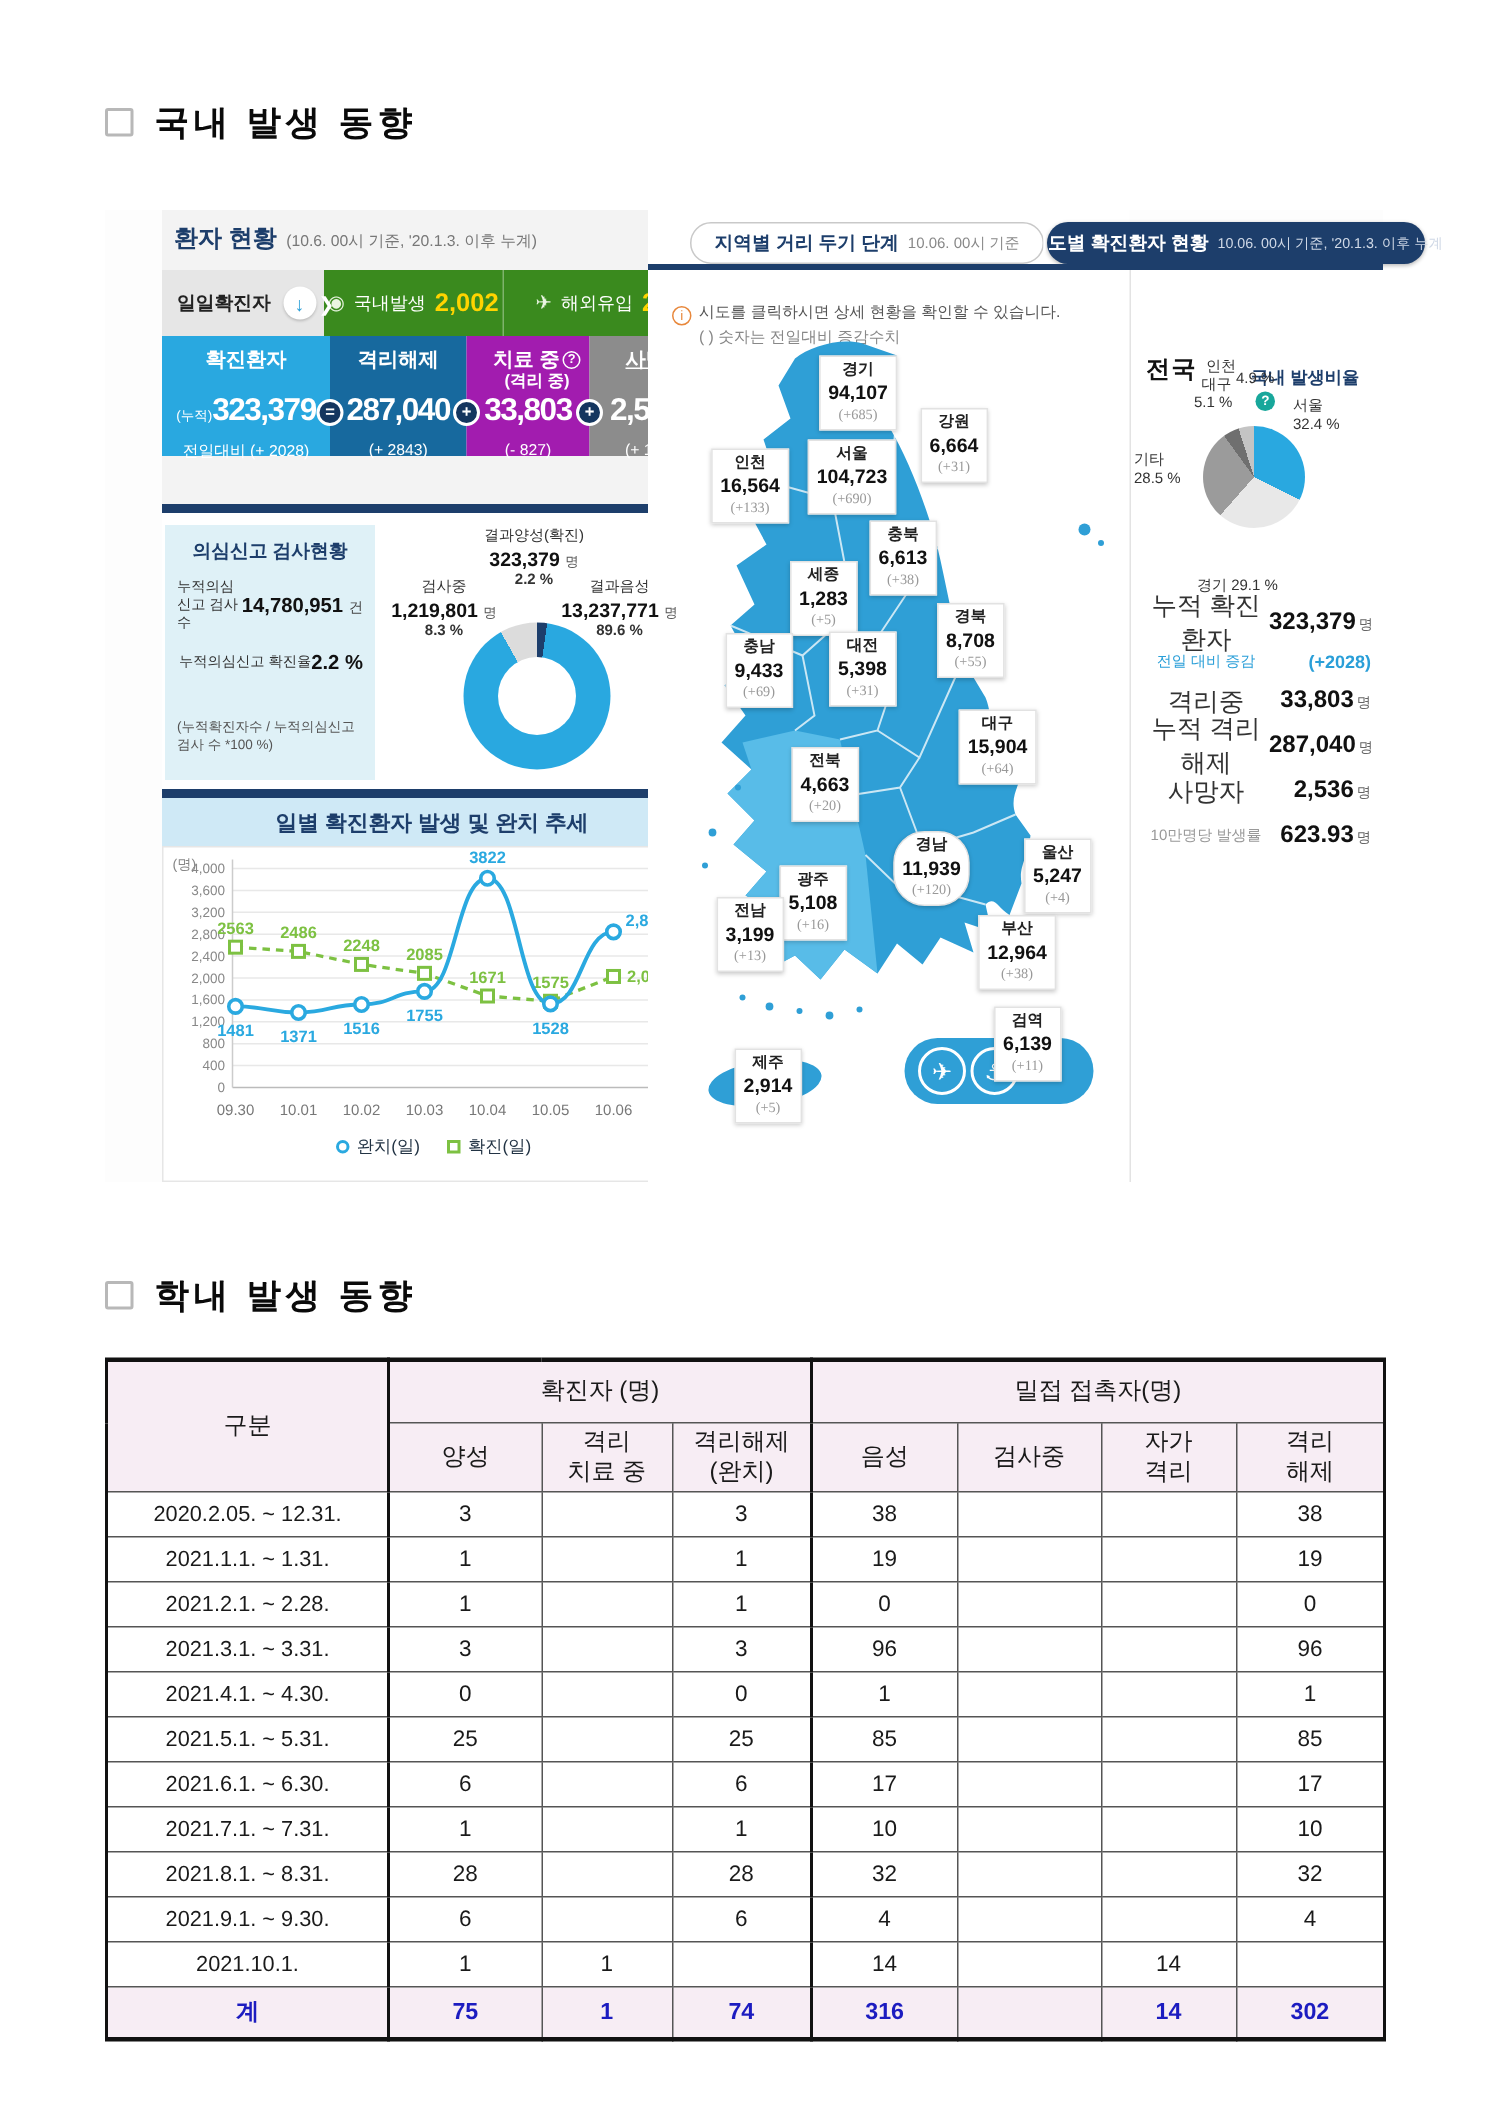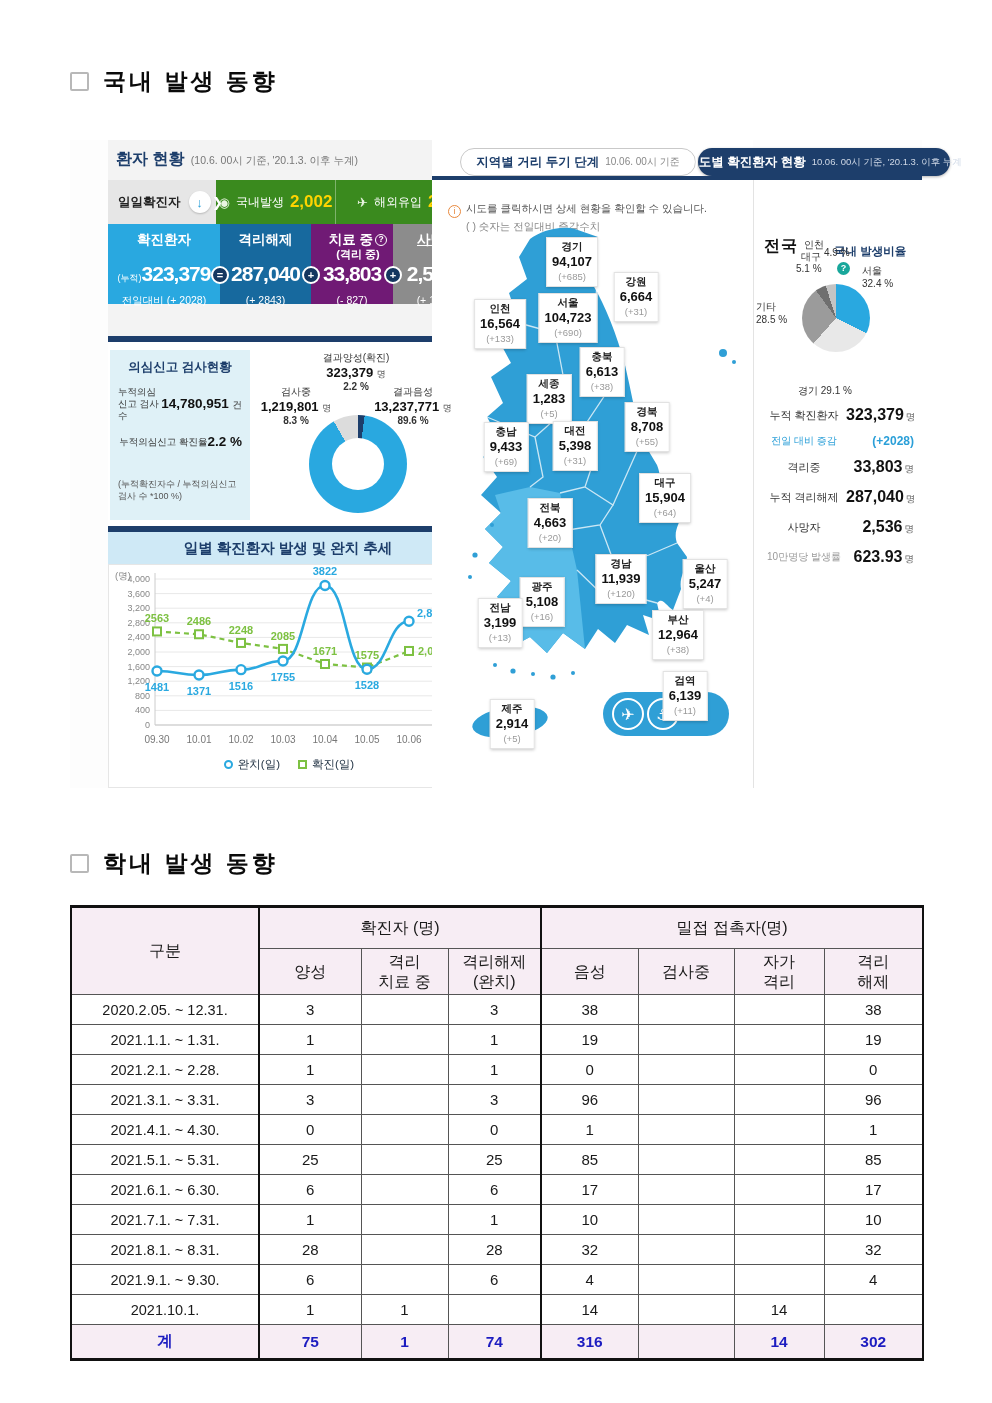--- a/index.html
+++ b/index.html
@@ -74,32 +74,32 @@
   .tab2 .b{font-size:9.5px;color:#cfd8e6;}
   .navy-line{position:absolute;left:0;top:36px;width:490px;height:4px;background:#1d3e6b;z-index:4;}
   .notice{position:absolute;left:16px;top:60px;font-size:10.5px;color:#555;line-height:1.6;}
   .i-circle{display:inline-flex;width:13px;height:13px;border:1.5px solid #e8883c;color:#e8883c;border-radius:50%;font-size:9px;align-items:center;justify-content:center;margin-right:5px;vertical-align:-2px;font-style:normal;}
   .notice .n2{margin-left:18px;color:#888;}
   .map-area{position:absolute;left:3px;top:85px;width:320px;height:558px;}
   .map-area svg{position:absolute;left:0;top:0;}
   .map-card{position:absolute;z-index:2;background:#fff;border:1px solid #e2e2e2;box-shadow:0 1px 3px rgba(0,0,0,.22);padding:2px 5px 3px;text-align:center;transform:translateX(-50%);line-height:1.3;}
   .map-card .mc-name{font-size:10.5px;font-weight:bold;color:#222;}
   .map-card .mc-val{font-size:13px;font-weight:bold;color:#111;white-space:nowrap;}
-  .map-card .mc-delta{font-size:9.5px;color:#999;}
+  .map-card .mc-delta{font-size:9.5px;color:#999;font-family:Liberation Serif, serif;}
 
   
   .rp{position:absolute;left:683px;top:40px;width:169px;height:608px;background:#fff;border-left:1px solid #e3e3e3;}
   .nat-title{position:absolute;left:10px;top:56px;font-size:16px;font-weight:bold;color:#111;letter-spacing:1px;}
   .ratio-lbl{position:absolute;left:80px;top:64px;font-size:11.5px;font-weight:bold;color:#1d3e6b;}
   .help-circle{display:inline-flex;width:13px;height:13px;border-radius:50%;background:#18a79b;color:#fff;font-size:9px;align-items:center;justify-content:center;margin-left:3px;vertical-align:-2px;}
   .pie{position:absolute;left:48px;top:104px;width:68px;height:68px;border-radius:50%;}
   .plabel{position:absolute;font-size:10px;color:#333;line-height:1.3;white-space:nowrap;z-index:2;}
   .nat-stats{position:absolute;left:8px;top:220px;width:152px;}
   .ns-row{display:flex;align-items:center;height:30px;}
-  .ns-row .l{flex:0 0 84px;text-align:center;font-size:11px;color:#333;}
+  .ns-row .l{flex:0 0 84px;text-align:center;font-size:17px;color:#333;}
   .ns-row .v{flex:1;text-align:right;font-size:16px;font-weight:bold;color:#111;white-space:nowrap;}
   .ns-row .u{font-size:9.5px;font-weight:normal;color:#666;margin-left:2px;}
   .ns-row.delta{height:22px;}
   .ns-row.delta .l{font-size:10px;color:#2a9fd8;}
   .ns-row.delta .v{font-size:12px;color:#2a9fd8;}
   .ns-row.per .l{font-size:10px;color:#999;}
 
   
   .school-table{position:absolute;left:70px;top:905px;width:852px;border-collapse:collapse;table-layout:fixed;}
   .school-table th,.school-table td{border:1px solid #555;text-align:center;vertical-align:middle;color:#1a1a1a;}
@@ -151,21 +151,21 @@
       <div class="stat-card" style="width: 112px; background: rgb(41, 168, 224);">
         <div class="cl">확진환자</div>
         <div class="cv"><span class="cp">(누적)</span><span>323,379</span></div>
         <div class="cd">전일대비 (+ 2028)</div>
       </div>
       <div class="stat-card" style="width: 91px; background: rgb(23, 105, 158);">
         <div class="cl">격리해제</div>
         <div class="cv">287,040</div>
         <div class="cd">(+ 2843)</div>
       </div>
-      <div class="stat-card" style="width: 82px; background: #701a75; padding-left: 12px;">
+      <div class="stat-card" style="width: 82px; background: #a21caf; padding-left: 12px;">
         <div class="cl"><span>치료 중</span><span class="q-circle">?</span><div class="cl2">(격리 중)</div></div>
         <div class="cv">33,803</div>
         <div class="cd">(- 827)</div>
       </div>
       <div class="stat-card" style="width: 75px; background: rgb(140, 140, 140); text-decoration: underline;">
         <div class="cl">사망</div>
         <div class="cv">2,536</div>
         <div class="cd">(+ 12)</div>
       </div>
       <span class="op-circle" style="left:103px;">=</span>
@@ -402,21 +402,21 @@
             <div class="mc-val">15,904</div>
             <div class="mc-delta">(+64)</div>
           </div>
 
           <div class="map-card" style="left: 115px; top: 273px;">
             <div class="mc-name">전북</div>
             <div class="mc-val">4,663</div>
             <div class="mc-delta">(+20)</div>
           </div>
 
-          <div class="map-card" style="left: 186px; top: 329px;">
+          <div class="map-card" style="left: 186px; top: 329px; border-radius: 21px;">
             <div class="mc-name">경남</div>
             <div class="mc-val">11,939</div>
             <div class="mc-delta">(+120)</div>
           </div>
 
           <div class="map-card" style="left: 270px; top: 334px;">
             <div class="mc-name">울산</div>
             <div class="mc-val">5,247</div>
             <div class="mc-delta">(+4)</div>
           </div>

